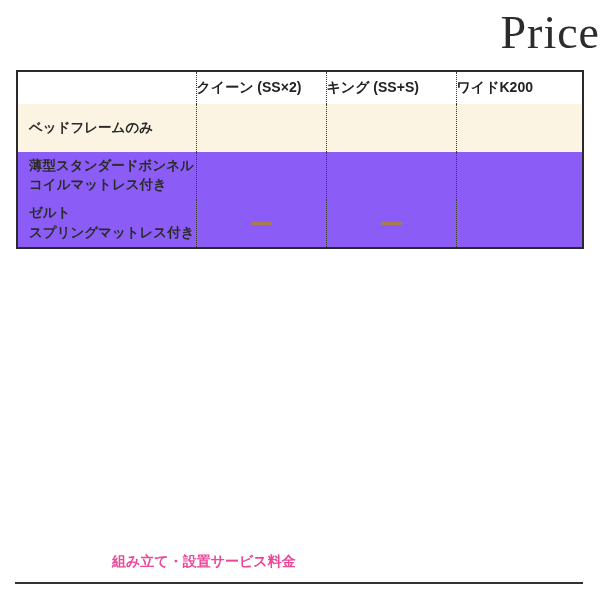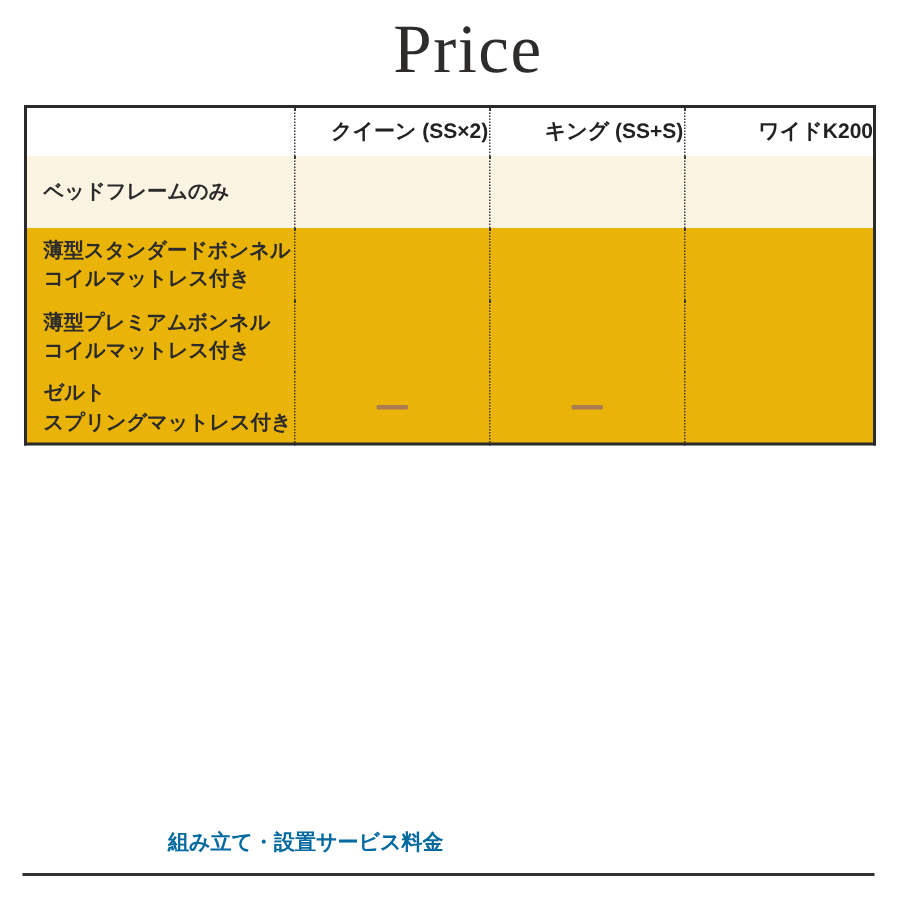--- a/index.html
+++ b/index.html
@@ -14,21 +14,21 @@
     position:relative;
     width:600px;height:600px;
     background:#ffffff;
     overflow:hidden;
     font-family:"Liberation Sans","DejaVu Sans",sans-serif;
     color:var(--text);
   }
   .title{
     position:absolute;
     top:6px;left:0;width:100%;
-    text-align:center;
+    text-align:right;
     font-family:"Liberation Serif","DejaVu Serif",serif;
     font-weight:400;
     font-size:46px;
     letter-spacing:1px;
     color:#2e2c2a;
     padding-left:24px;
   }
   table.price-table{
     position:absolute;
     left:16px;top:70px;
@@ -41,28 +41,28 @@
     vertical-align:middle;
   }
   table.price-table td + td,
   table.price-table th + th,
   table.price-table th + td,
   table.price-table td + th{
     border-left:1px dotted #3a3a3a;
   }
   tr.header-row{height:33px;background:#ffffff;}
   tr.header-row th{
-    text-align:right;
+    text-align:left;
     font-size:14px;
     font-weight:700;
     color:#222222;
   }
   tbody tr{height:48px;}
   tbody tr.cream{background:var(--cream);}
-  tbody tr.white{background:#eab308;}
+  tbody tr.white{background:#8b5cf6;font-family:Liberation Mono, monospace;}
   td.label-cell{
     padding-left:11px;
     font-size:13.5px;
     font-weight:600;
     line-height:1.42;
     color:var(--text);
     text-align:left;
   }
   td.value-cell{
     text-align:center;
@@ -75,21 +75,21 @@
     color:transparent;
     font-size:0;line-height:3px;
     overflow:hidden;
     vertical-align:middle;
   }
   .footer-caption{
     position:absolute;
     left:112px;top:553px;
     font-size:14px;
     font-weight:600;
-    color:#0369a1;
+    color:#ec4899;
     white-space:nowrap;
   }
   .section-divider{
     position:absolute;
     left:15px;top:582px;
     width:568px;height:2px;
     background:#313131;
   }
 </style>
 </head>
@@ -121,26 +121,20 @@
           <td class="value-cell"></td>
           <td class="value-cell"></td>
         </tr>
         <tr class="white">
           <td class="label-cell">薄型スタンダードボンネル<br>コイルマットレス付き</td>
           <td class="value-cell"></td>
           <td class="value-cell"></td>
           <td class="value-cell"></td>
         </tr>
         <tr class="white">
-          <td class="label-cell">薄型プレミアムボンネル<br>コイルマットレス付き</td>
-          <td class="value-cell"></td>
-          <td class="value-cell"></td>
-          <td class="value-cell"></td>
-        </tr>
-        <tr class="white">
           <td class="label-cell">ゼルト<br>スプリングマットレス付き</td>
           <td class="value-cell"><span class="dash">—</span></td>
           <td class="value-cell"><span class="dash">—</span></td>
           <td class="value-cell"></td>
         </tr>
       </tbody>
   </table>
 
   <div class="footer-caption">組み立て・設置サービス料金</div>
 

